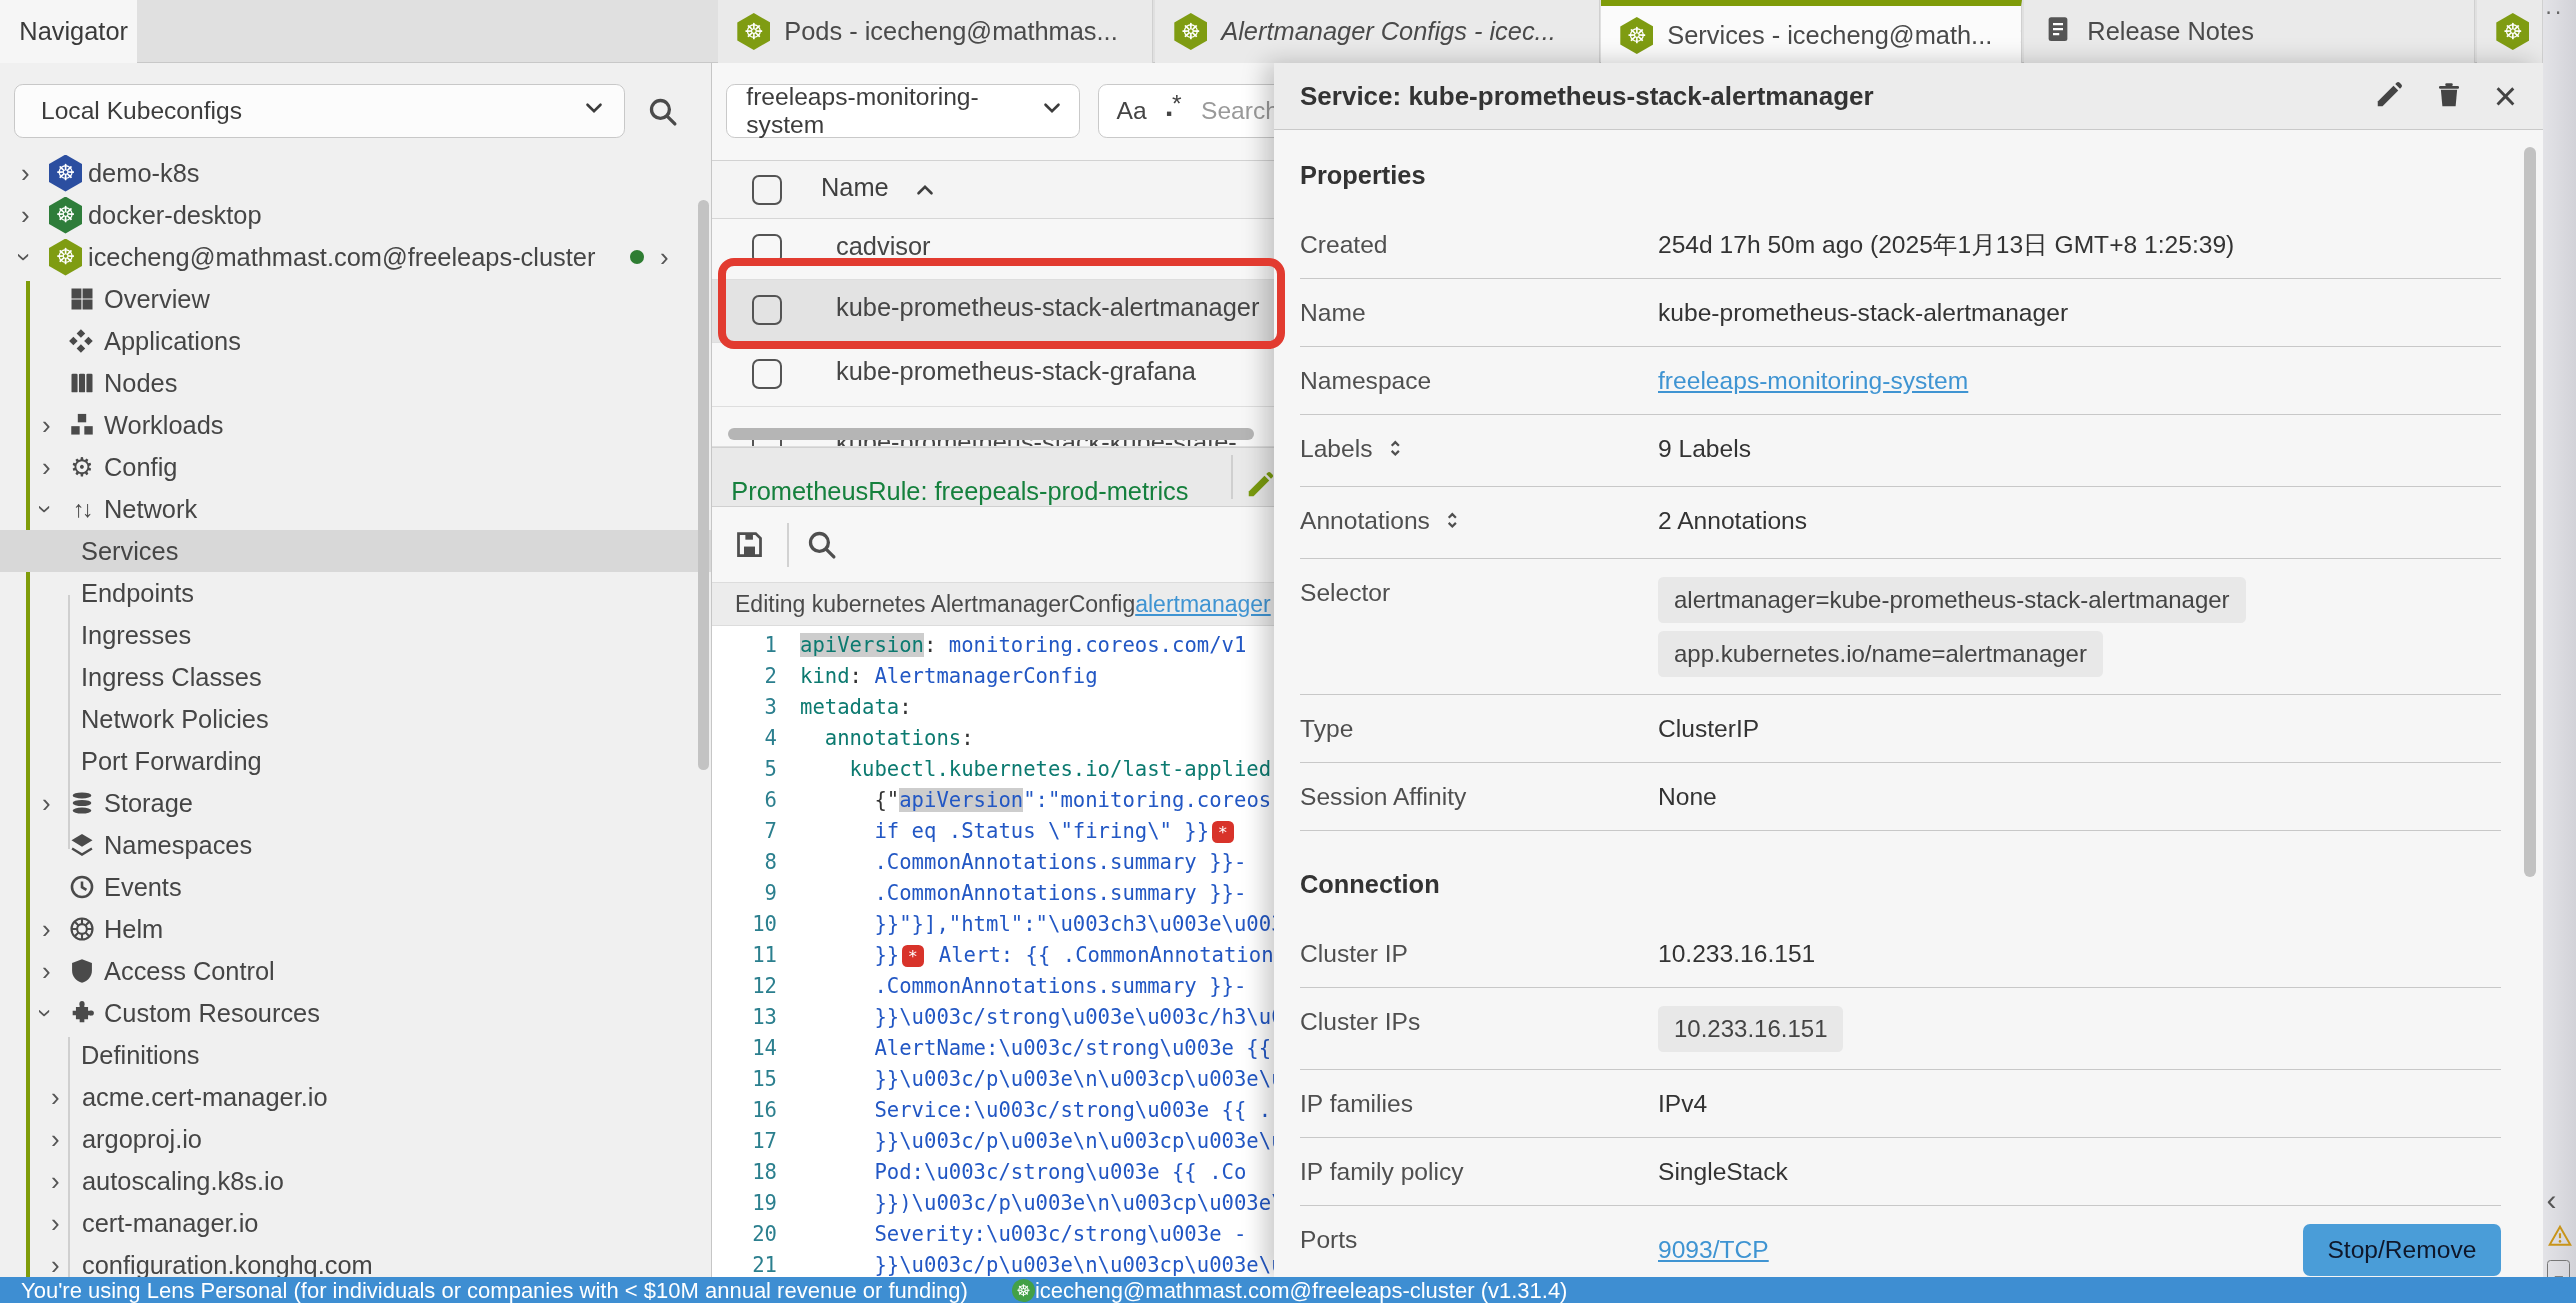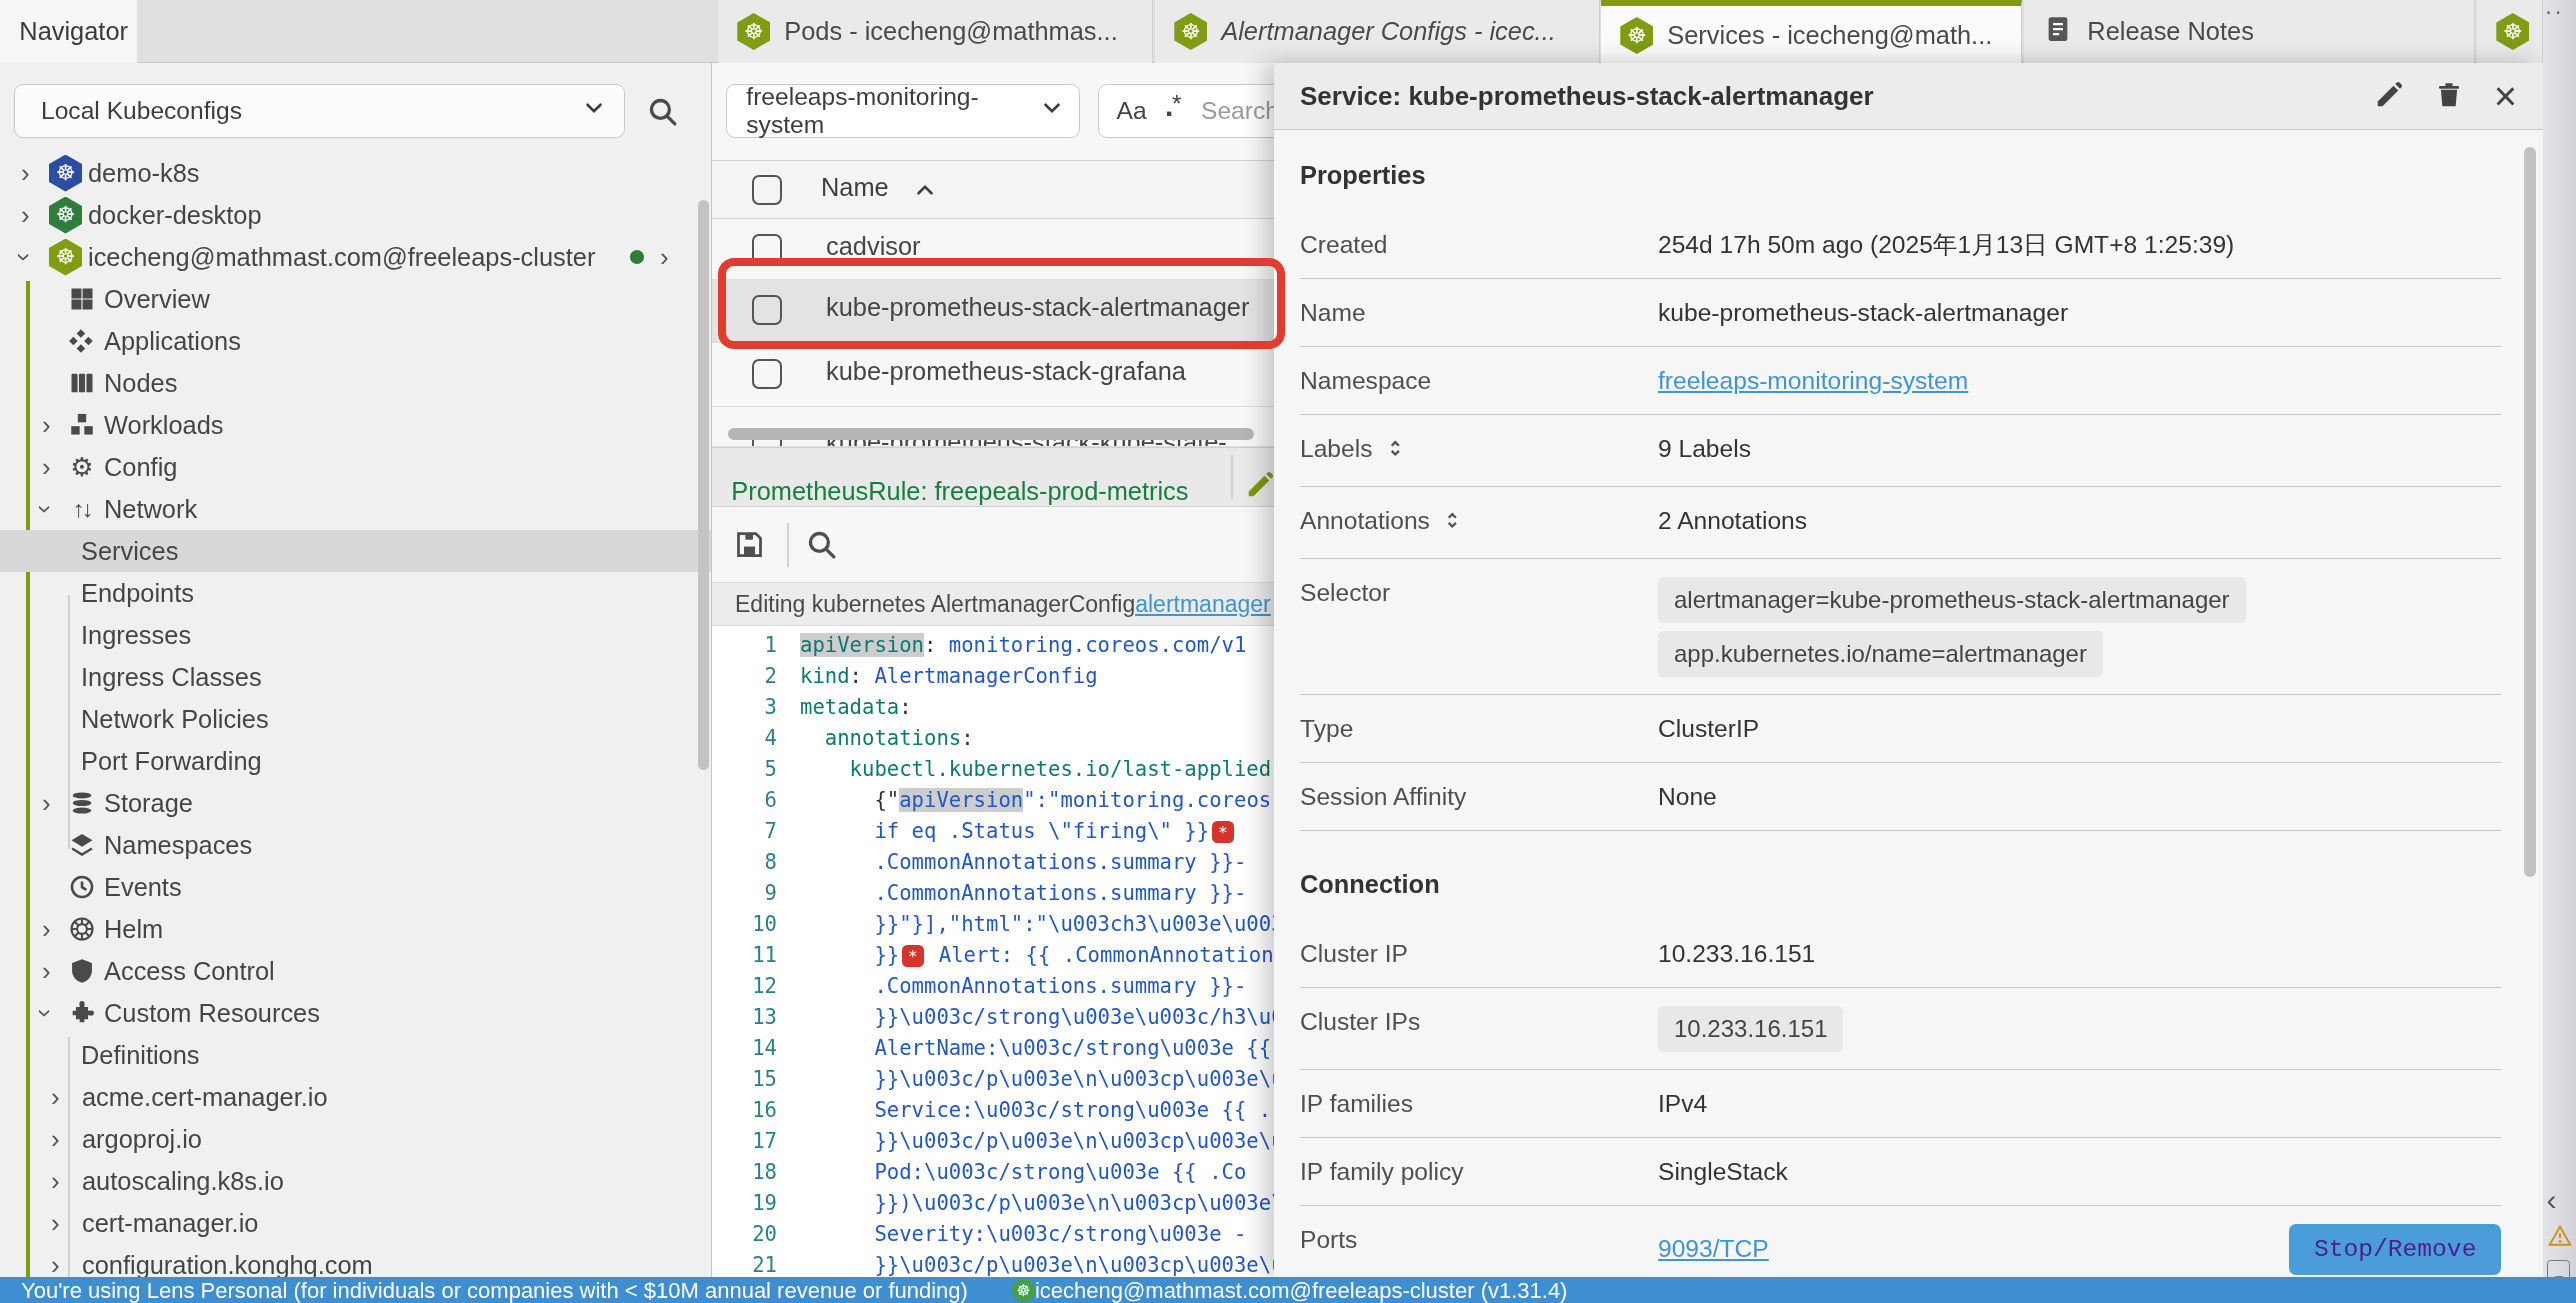--- a/index.html
+++ b/index.html
@@ -55,21 +55,21 @@
              border:1.8px solid #c9c9c9;border-radius:8.8px;display:flex;align-items:center;
              padding:0 12.3px 0 17.5px;font-size:24.6px;color:#444;gap:19.3px}
   #search-box .ph{color:#9a9a9a}
   .chevdn svg,.chevup svg{width:26px;height:26px}
   #listheader{position:absolute;left:0;top:98px;right:0;height:58px;background:#f4f4f4;
               border-bottom:1.8px solid #d6d6d6;font-size:25.4px;color:#3f3f3f}
   .cbx{position:absolute;width:30px;height:30px;border:2.6px solid #545454;border-radius:7px}
   #rows{position:absolute;left:0;top:156px;right:0;height:228px}
   .lrow{position:absolute;left:0;right:0;font-size:25.4px;color:#454545;border-bottom:1.8px solid #dedede;overflow:hidden}
   .lrow.hl{background:#e3e3e3}
-  .lrow .rname{position:absolute;left:114px}
+  .lrow .rname{position:absolute;left:124px}
   #hscroll{position:absolute;left:16px;top:365px;width:526px;height:12.3px;background:#b5b5b5;border-radius:6.1px}
   #rulebar{position:absolute;left:0;top:384px;right:0;height:60px;background:#e9e9e9;
            border-top:1.8px solid #d0d0d0;border-bottom:1.8px solid #d0d0d0;
            display:flex;align-items:flex-end;font-size:25.4px;color:#15803d;padding-left:19.3px}
   #rulebar .rb-div{position:absolute;left:519px;top:7px;bottom:7px;width:1.8px;background:#cfcfcf}
   #rule-edit{position:absolute;left:533px;color:#7a9b0f}
   #rule-edit svg{width:30px;height:30px;fill:currentColor}
   #edtoolbar{position:absolute;left:0;top:444px;right:0;height:75px;background:#f7f7f7;color:#4f4f4f}
   #edtoolbar .tb-div{position:absolute;left:75px;top:16px;height:44px;width:1.8px;background:#d2d2d2}
   .tbicon{position:absolute;top:21px}
@@ -99,22 +99,22 @@
   #dbody{position:absolute;left:0;top:68px;right:0;bottom:0;overflow:hidden;padding:30px 42px 0 26px}
   .sechead{font-size:25.4px;font-weight:bold;color:#333;margin-bottom:21px}
   .drow{display:flex;padding:17.5px 0;border-bottom:1.8px solid #c8c8c8;font-size:24.6px;line-height:32px}
   .dlabel{width:358px;flex:none;color:#4f4f4f;display:flex;align-items:flex-start;gap:10.5px}
   .dvalue{color:#333;flex:1}
   .dlabel .sorticon svg{width:24.6px;height:24.6px;margin-top:3.5px}
   a.dlink{color:#3f94d2;text-decoration:underline}
   .chip{display:inline-block;background:#e8e8e8;border-radius:5.3px;padding:7px 16px;
         font-size:24px;color:#444;margin-bottom:8px}
   .portline{display:flex;align-items:center;justify-content:space-between;margin-bottom:19.3px}
-  .btn{background:#4a9dd8;color:#4c1d95;border:none;border-radius:7px;font-size:24.6px;
-       font-family:Liberation Mono, monospace;padding:12.3px 24.6px}
+  .btn{background:#4a9dd8;color:#0f172a;border:none;border-radius:7px;font-size:24.6px;
+       font-family:Liberation Sans, sans-serif;padding:12.3px 24.6px}
   #dscroll{position:absolute;right:7px;top:84px;width:12.3px;height:730px;background:#c2c2c2;border-radius:6.1px}
   #conn-gap{height:39px}
 
   
   #redbox{position:absolute;left:718px;top:258px;width:567px;height:91px;z-index:40;
           border:8px solid #e23b30;border-radius:16px}
 
   
   #rightstrip{position:absolute;left:2543px;top:0;width:33px;bottom:0;z-index:30;
               background:linear-gradient(90deg,#e3e3e7,#d2d2d8)}

